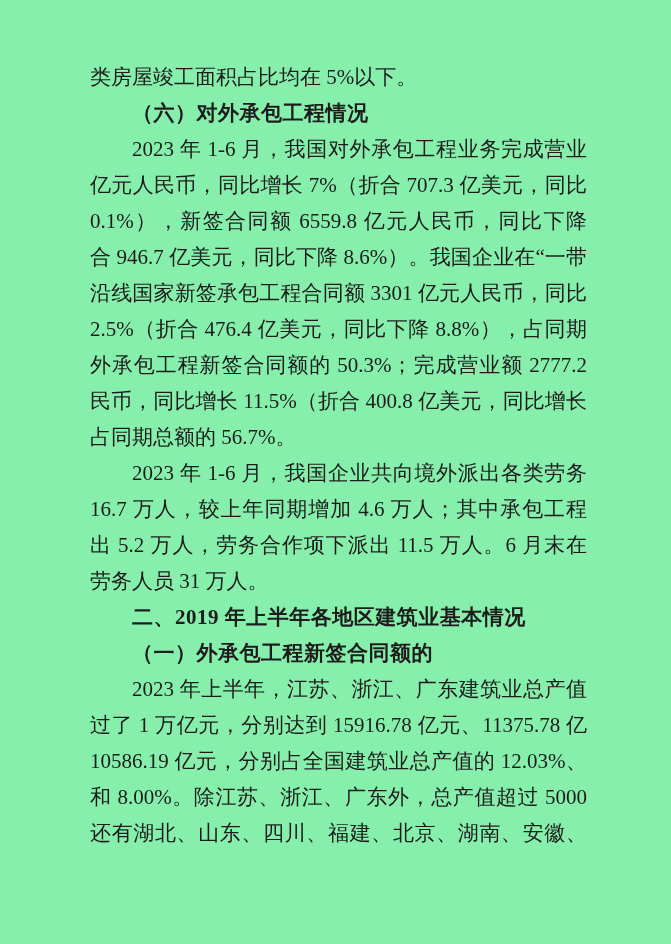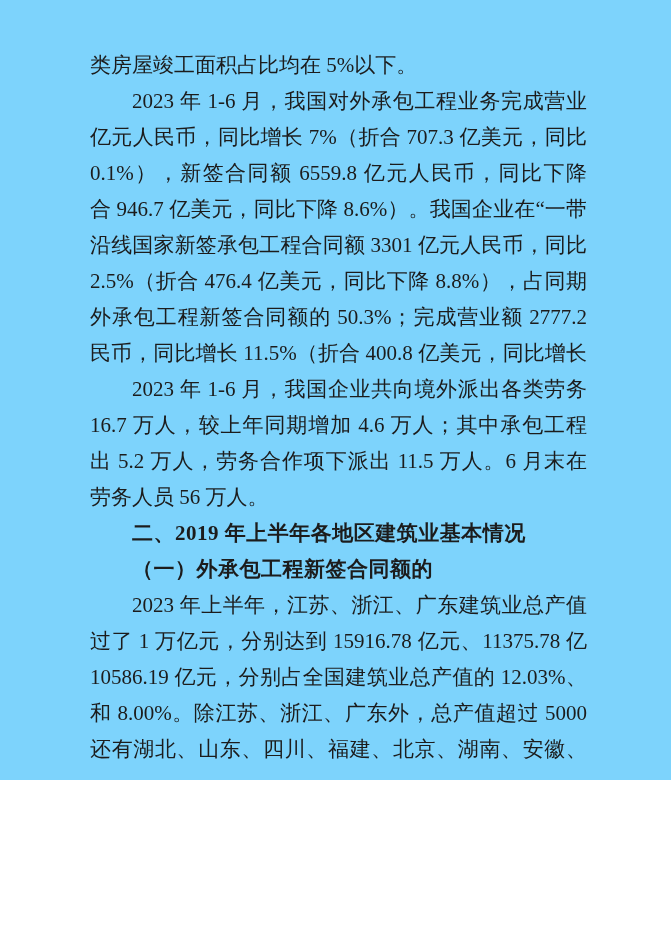--- a/index.html
+++ b/index.html
@@ -3,24 +3,24 @@
 <meta charset="utf-8">
 <style>
   html, body {
     margin: 0;
     padding: 0;
     background: #ffffff;
   }
   .page {
     position: relative;
     width: 671px;
-    height: 780px;
-    background: #7dd3fc;
+    height: 944px;
+    background: #86efac;
     box-sizing: border-box;
-    padding: 47px 84px 0 90px;
+    padding: 59px 84px 0 90px;
     font-family: "Liberation Serif", "DejaVu Serif", serif;
     font-size: 21px;
     color: #1c1c1c;
     overflow: hidden;
   }
   .line {
     height: 36px;
     line-height: 36px;
     overflow: hidden;
     white-space: normal;
@@ -42,32 +42,34 @@
   .heading {
     font-weight: bold;
     letter-spacing: 0.5px;
   }
 </style>
 </head>
 <body>
 
 <div class="page">
   <div class="line end">类房屋竣工面积占比均在 5%以下。</div>
+  <div class="line end ind heading">（六）对外承包工程情况</div>
   <div class="line j ind">2023 年 1-6 月，我国对外承包工程业务完成营业额 4901</div>
   <div class="line j">亿元人民币，同比增长 7%（折合 707.3 亿美元，同比增长</div>
   <div class="line j">0.1%），新签合同额 6559.8 亿元人民币，同比下降 2.3%（折</div>
   <div class="line j">合 946.7 亿美元，同比下降 8.6%）。我国企业在“一带一路”</div>
   <div class="line j">沿线国家新签承包工程合同额 3301 亿元人民币，同比下降</div>
   <div class="line j">2.5%（折合 476.4 亿美元，同比下降 8.8%），占同期我国对</div>
   <div class="line j">外承包工程新签合同额的 50.3%；完成营业额 2777.2 亿元人</div>
   <div class="line j">民币，同比增长 11.5%（折合 400.8 亿美元，同比增长 4.4%），</div>
+  <div class="line end">占同期总额的 56.7%。</div>
   <div class="line j ind">2023 年 1-6 月，我国企业共向境外派出各类劳务人员</div>
   <div class="line j">16.7 万人，较上年同期增加 4.6 万人；其中承包工程项下派</div>
   <div class="line j">出 5.2 万人，劳务合作项下派出 11.5 万人。6 月末在外各类</div>
-  <div class="line end">劳务人员 56 万人。</div>
+  <div class="line end">劳务人员 31 万人。</div>
   <div class="line end ind heading">二、2019 年上半年各地区建筑业基本情况</div>
   <div class="line end ind heading">（一）外承包工程新签合同额的</div>
   <div class="line j ind">2023 年上半年，江苏、浙江、广东建筑业总产值均超</div>
   <div class="line j">过了 1 万亿元，分别达到 15916.78 亿元、11375.78 亿元和</div>
   <div class="line j">10586.19 亿元，分别占全国建筑业总产值的 12.03%、8.61%</div>
   <div class="line j">和 8.00%。除江苏、浙江、广东外，总产值超过 5000 亿元的</div>
   <div class="line j">还有湖北、山东、四川、福建、北京、湖南、安徽、河南等</div>
 </div>
 
 </body></html>

